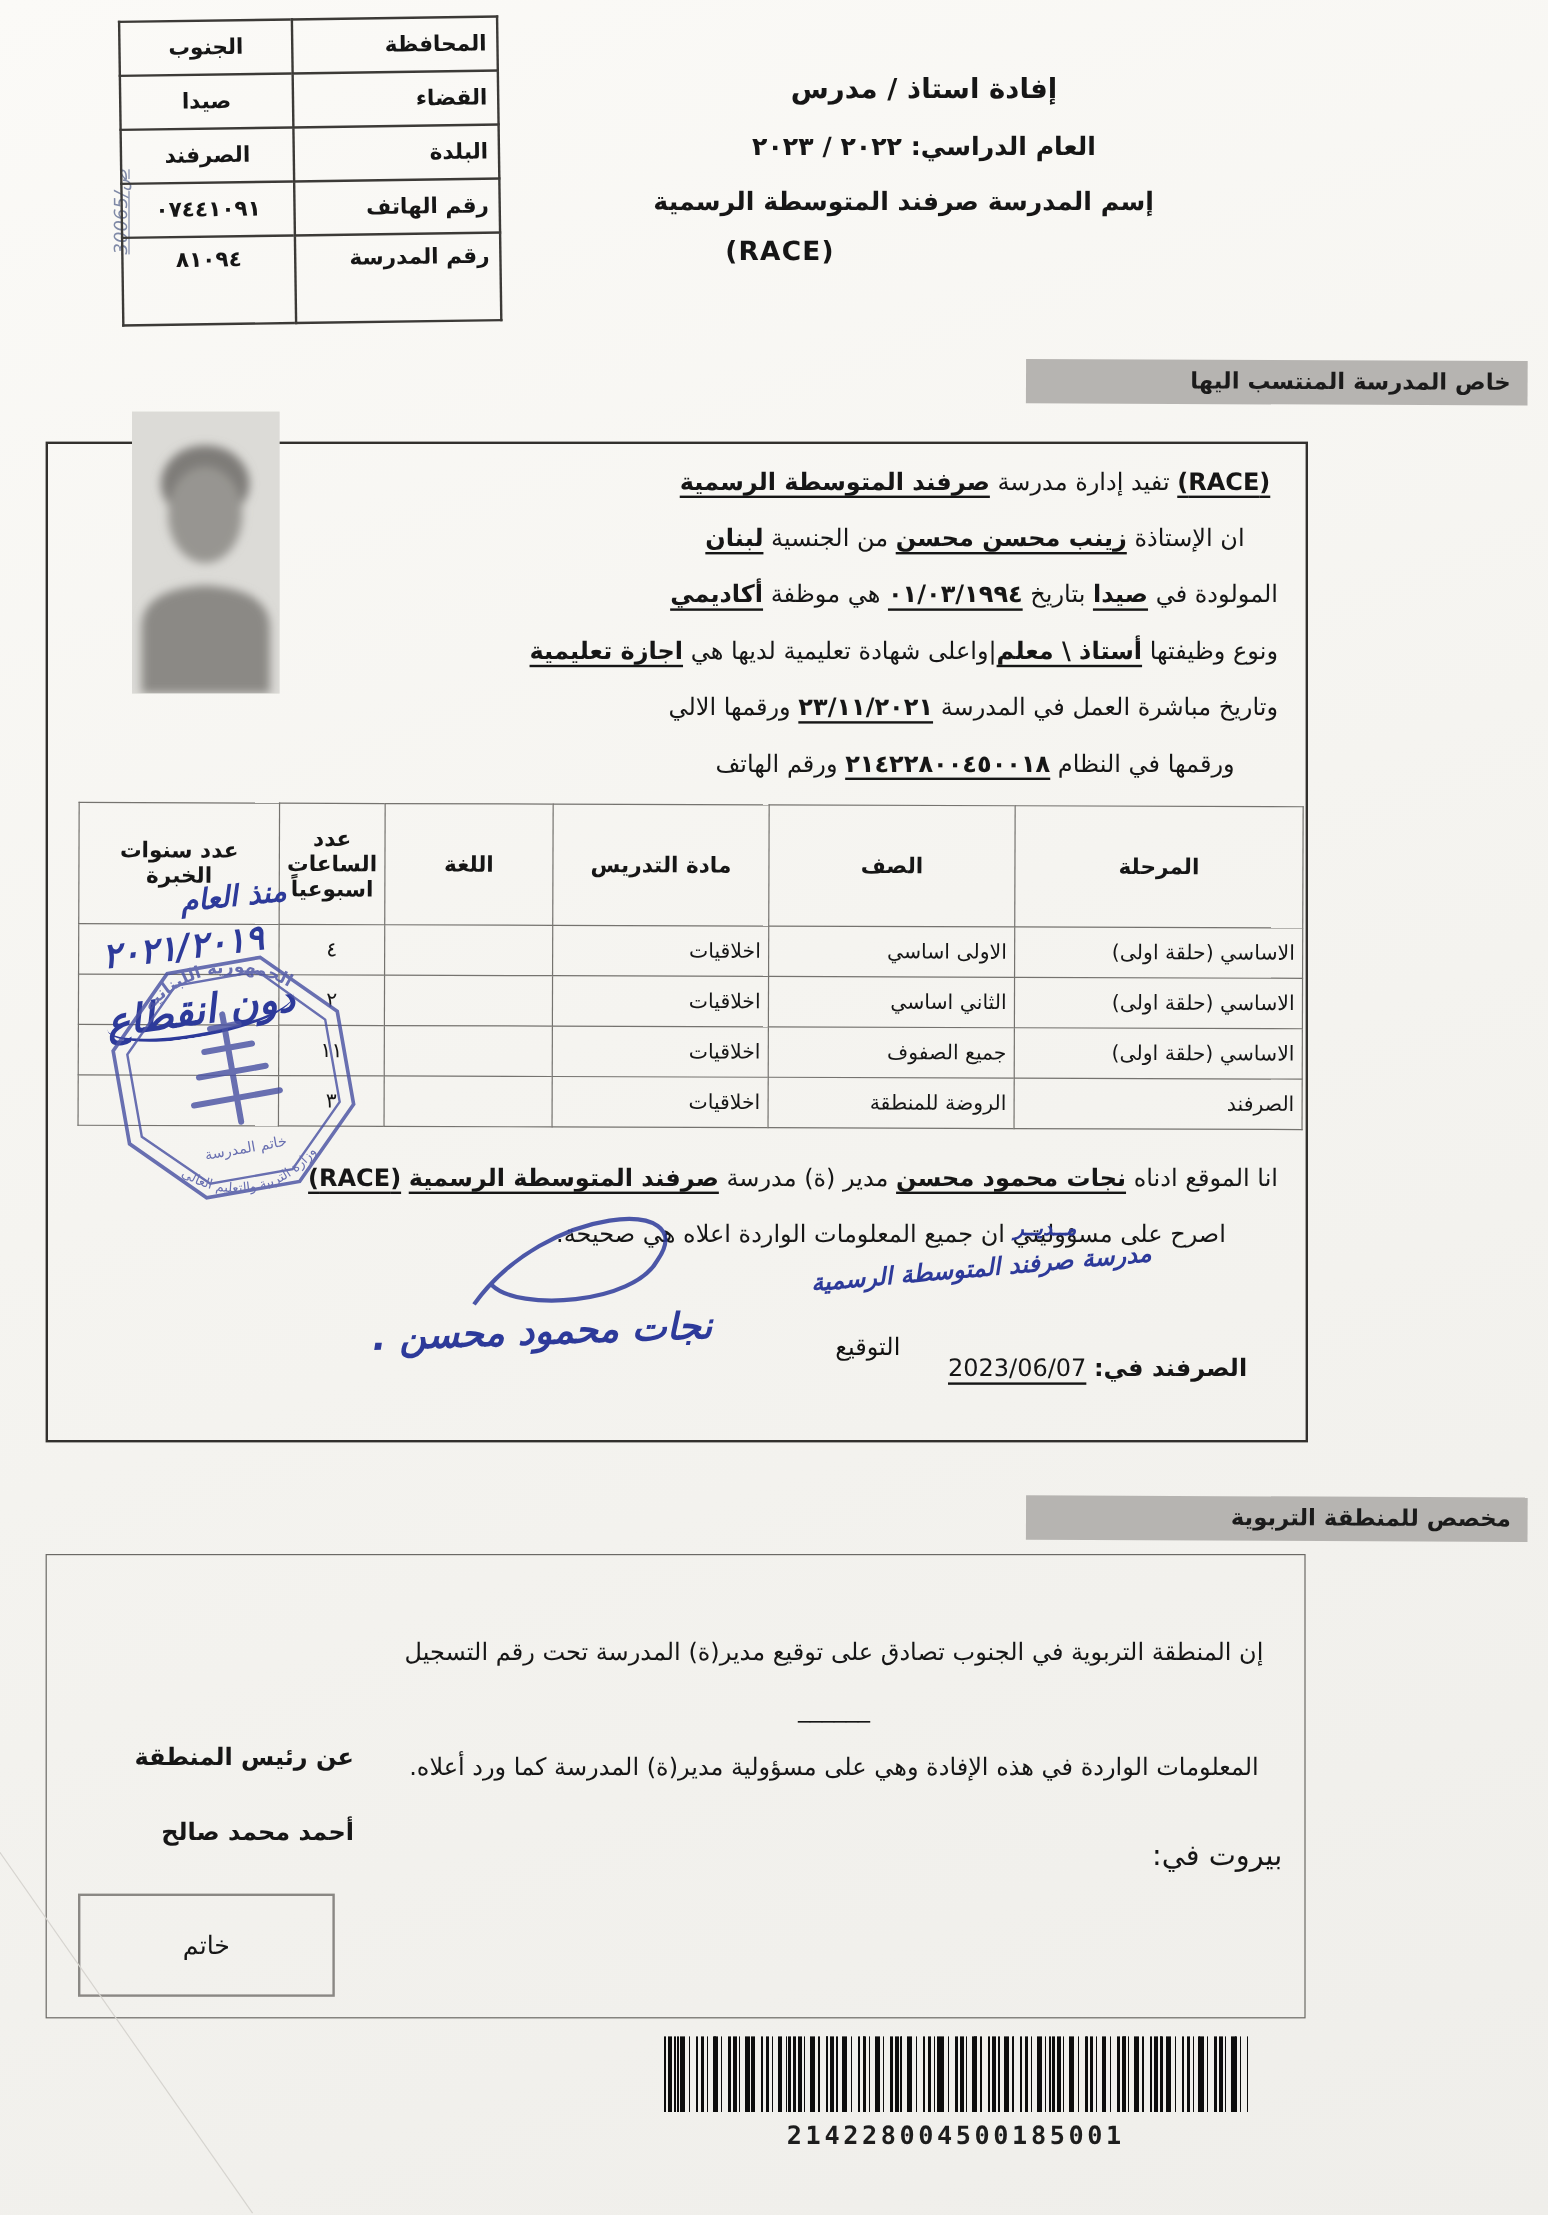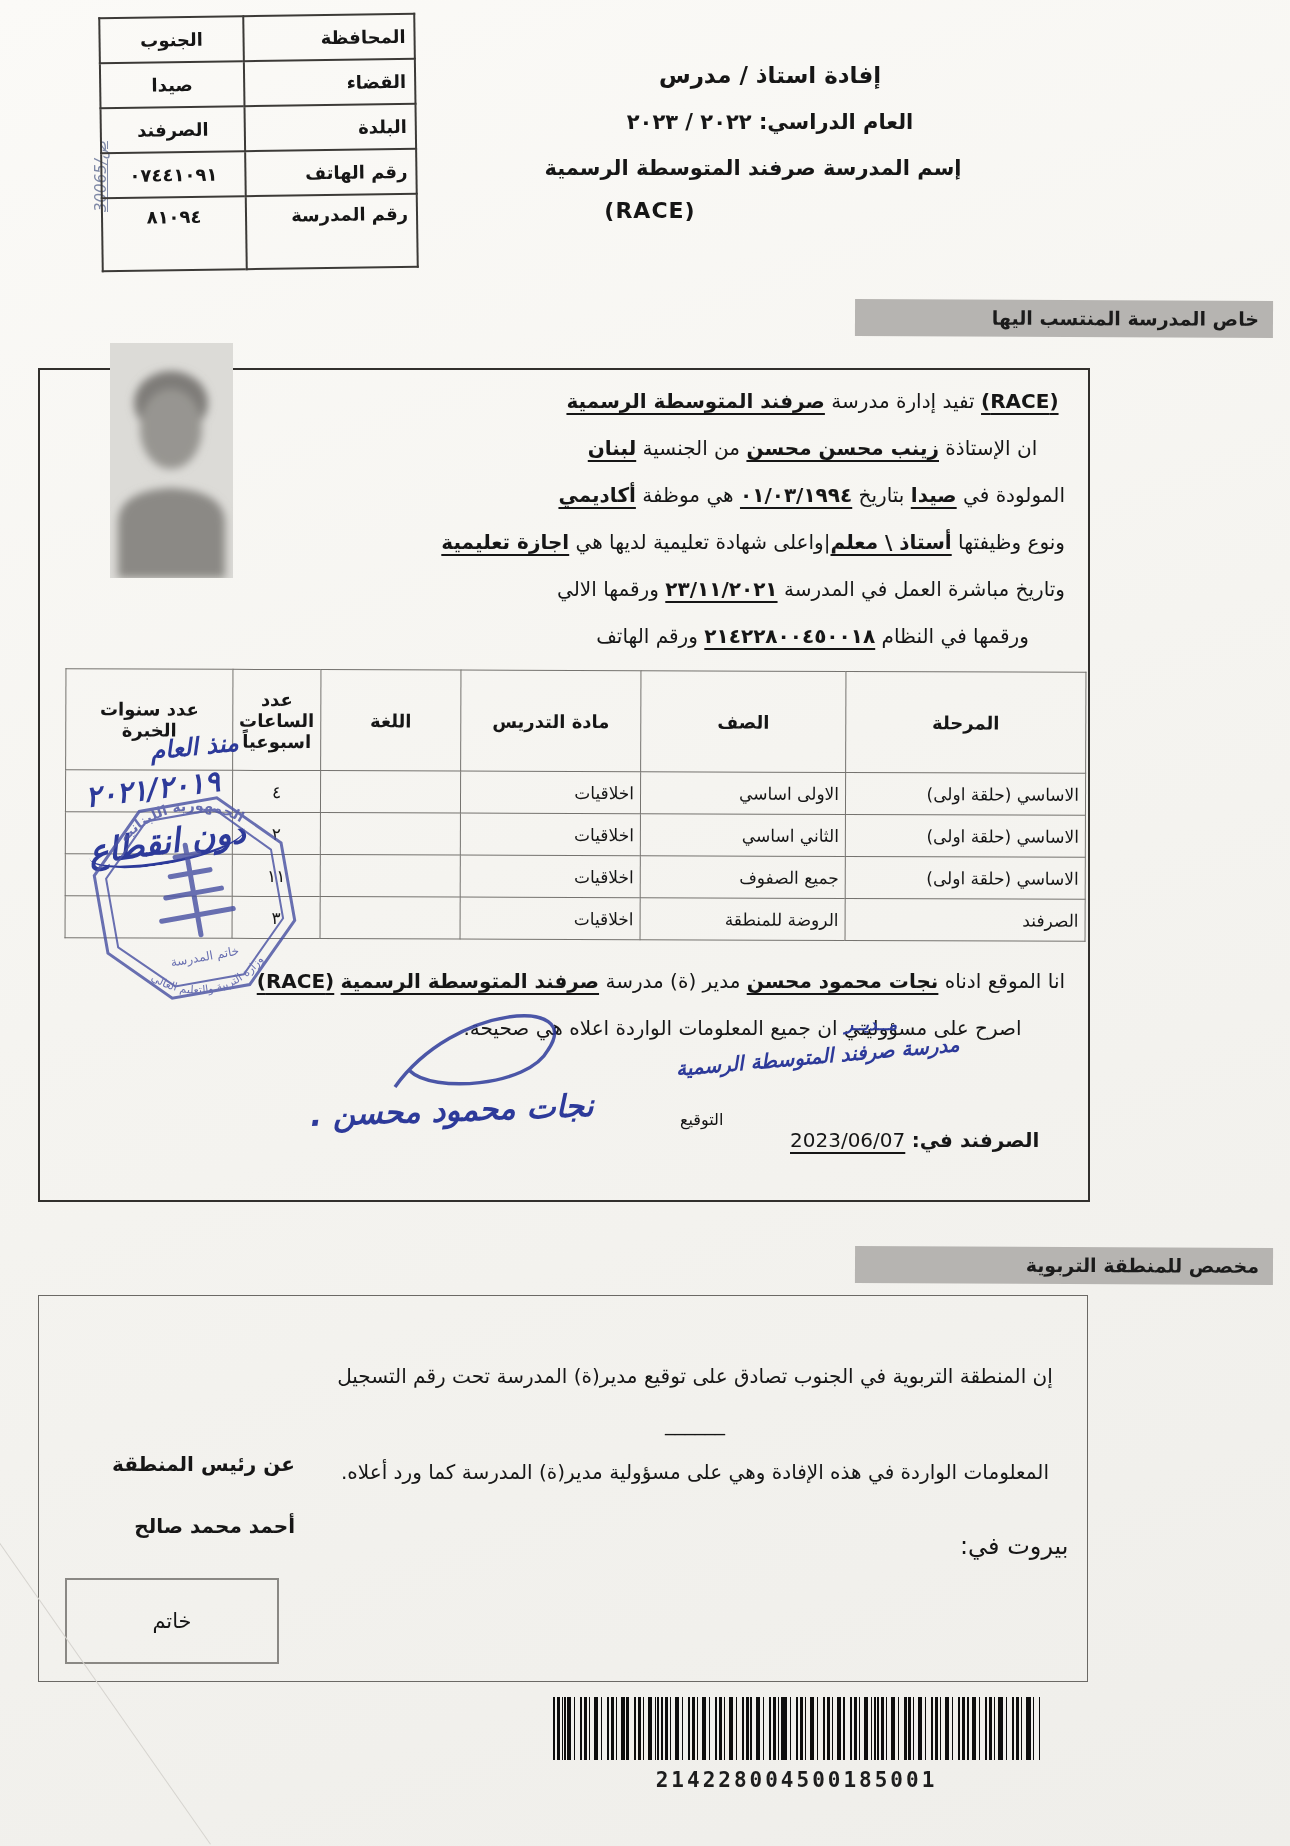--- a/index.html
+++ b/index.html
@@ -49,21 +49,21 @@
 
   
   .ink{color:#2d3a9a;font-style:italic;font-weight:bold;}
   .hw1{font-size:24px;transform:rotate(-6deg);}
   .hw2{font-size:29px;transform:rotate(-7deg);letter-spacing:2px;}
   .hw3{font-size:33px;transform:rotate(-8deg);border-bottom:3px solid #2d3a9a;border-radius:0 0 60% 40%;}
 
   
   .sig-role{font-size:17px;letter-spacing:4px;}
   .sig-school{font-size:20px;transform:rotate(-5deg);white-space:nowrap;}
-  .sig-label{font-size:16px;color:#111;}
+  .sig-label{font-size:20px;color:#111;margin-left:16px;}
   .sig-name{font-size:31px;transform:rotate(-2deg);white-space:nowrap;}
 
   .date-line{direction:rtl;font-size:20px;text-align:left;white-space:nowrap;}
   .date-lbl{font-weight:bold;text-underline-offset:5px;}
   .date-val{text-decoration:underline;text-underline-offset:5px;}
 
   
   .chief{font-size:20px;font-weight:bold;direction:rtl;}
   .seal-box{border:2px solid #8a8884;width:210px;height:82px;display:flex;
     align-items:center;justify-content:center;font-size:21px;}

